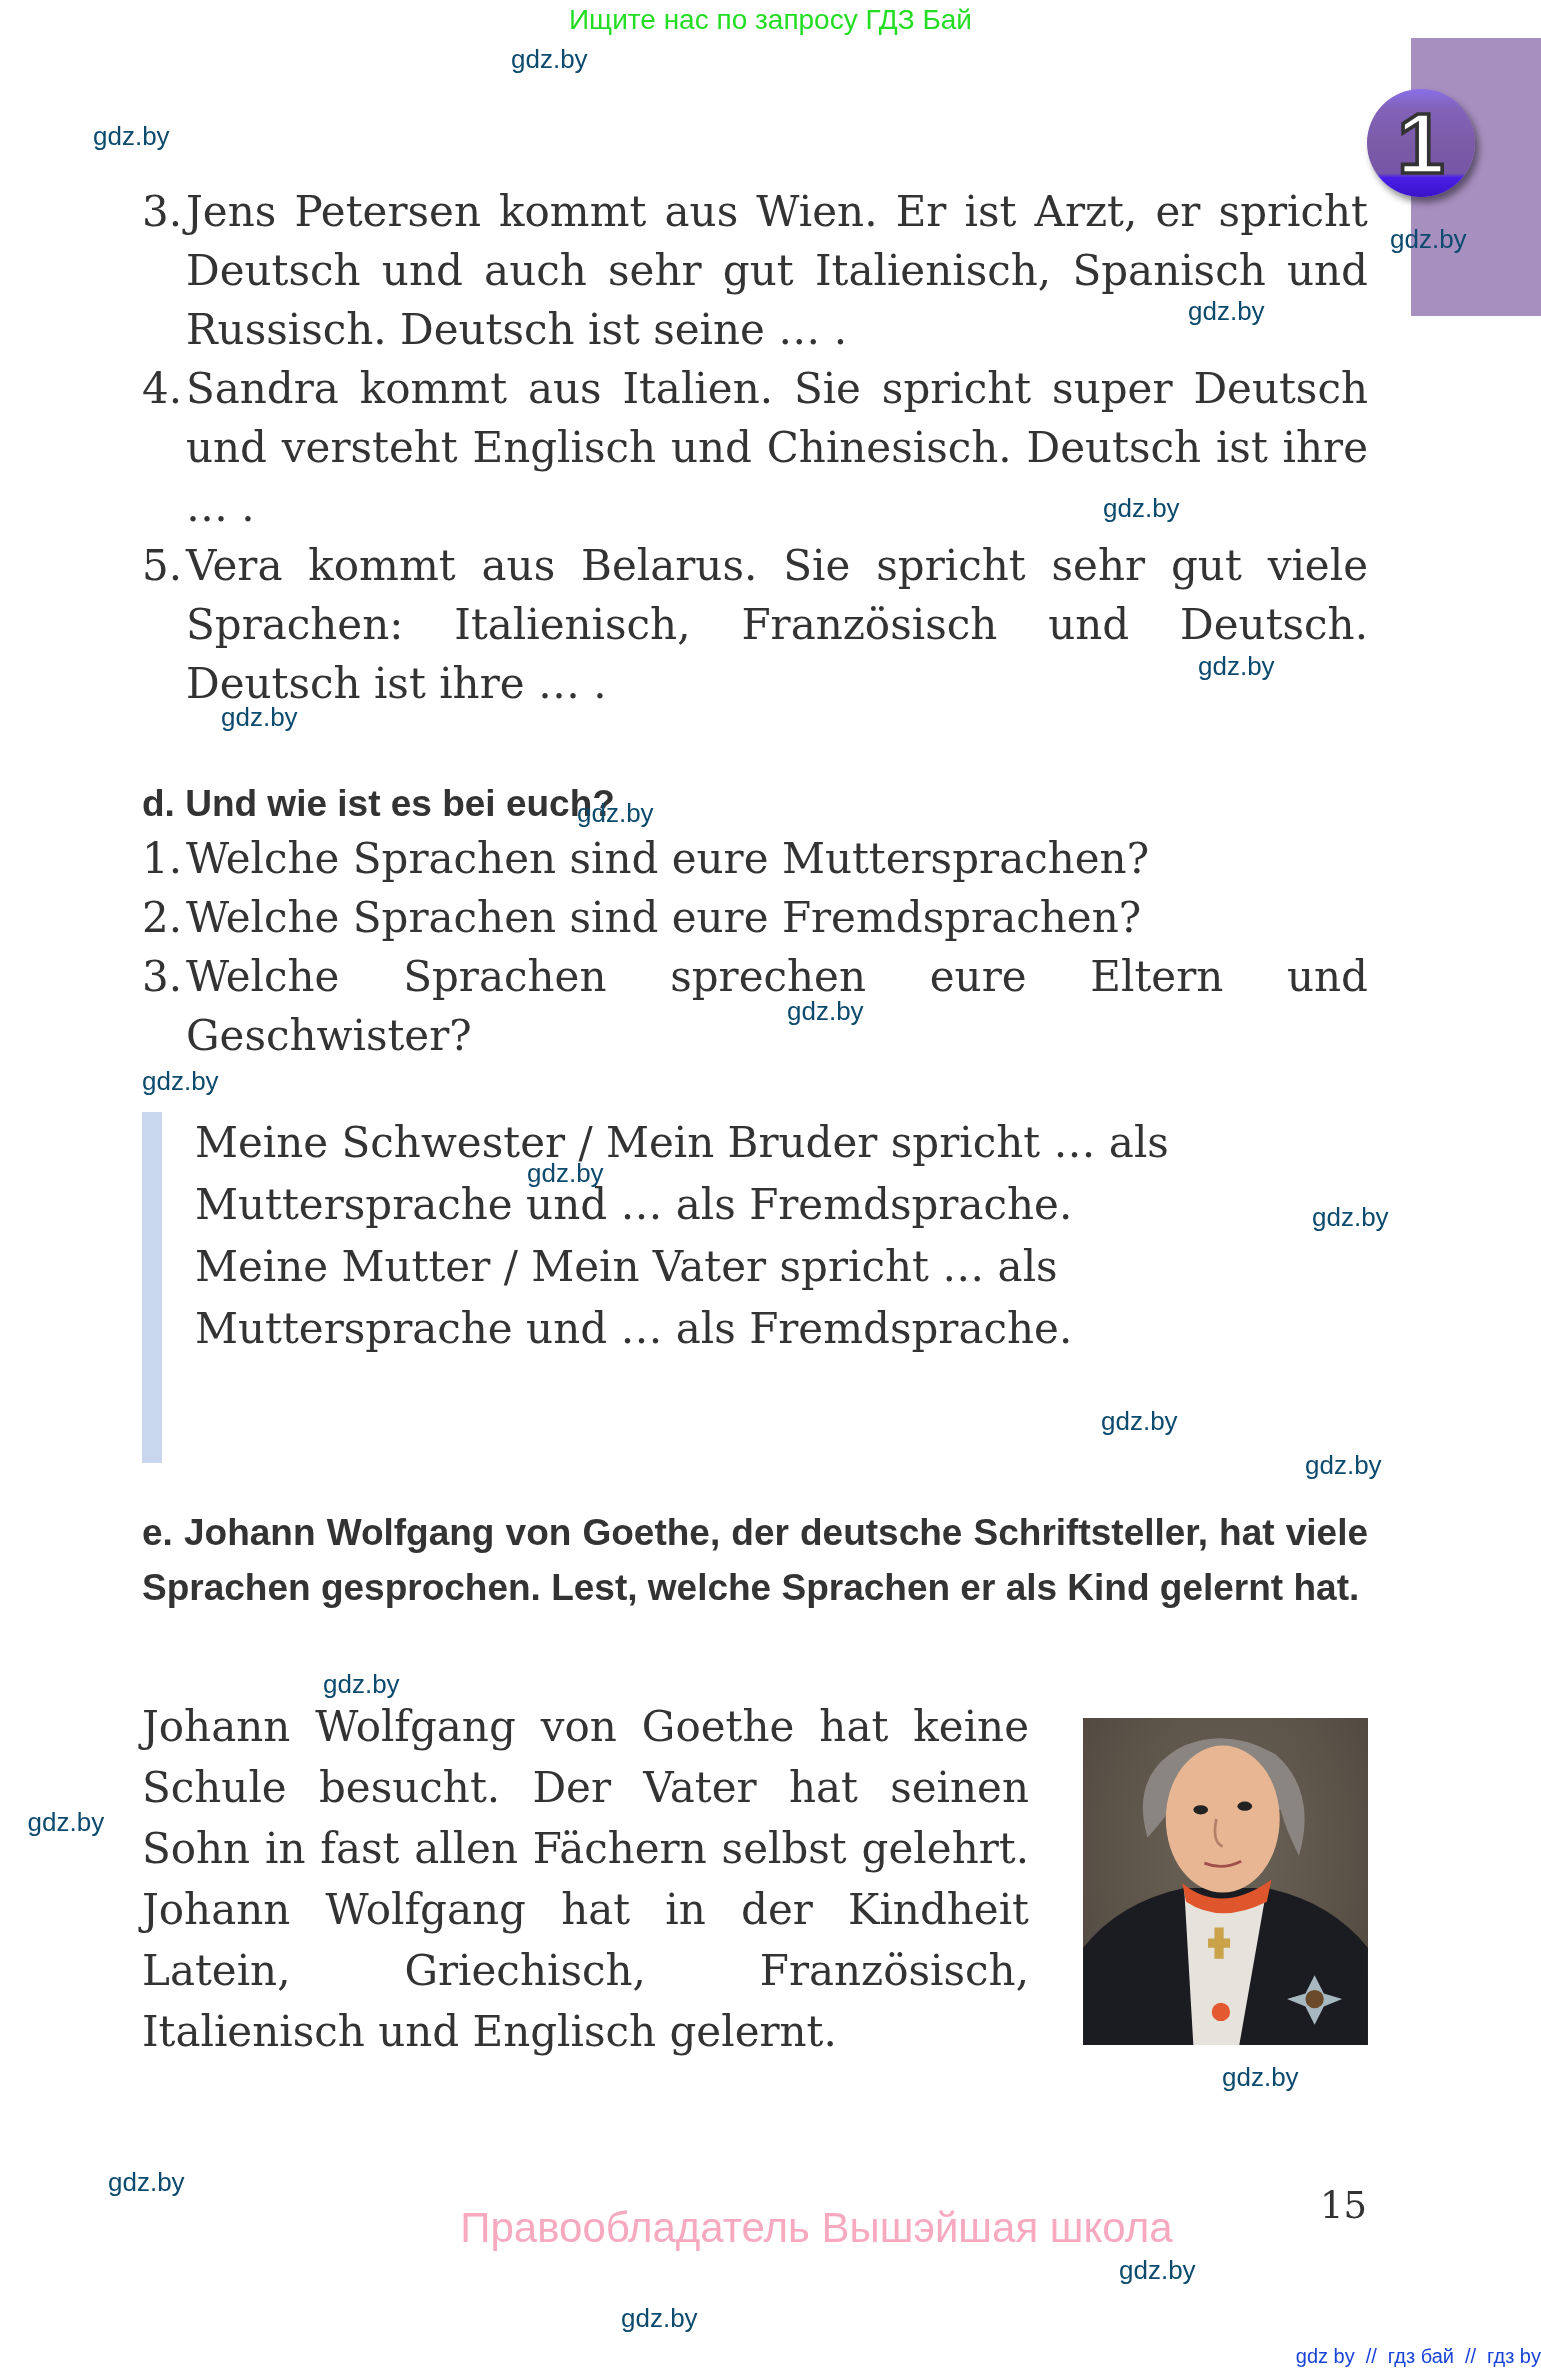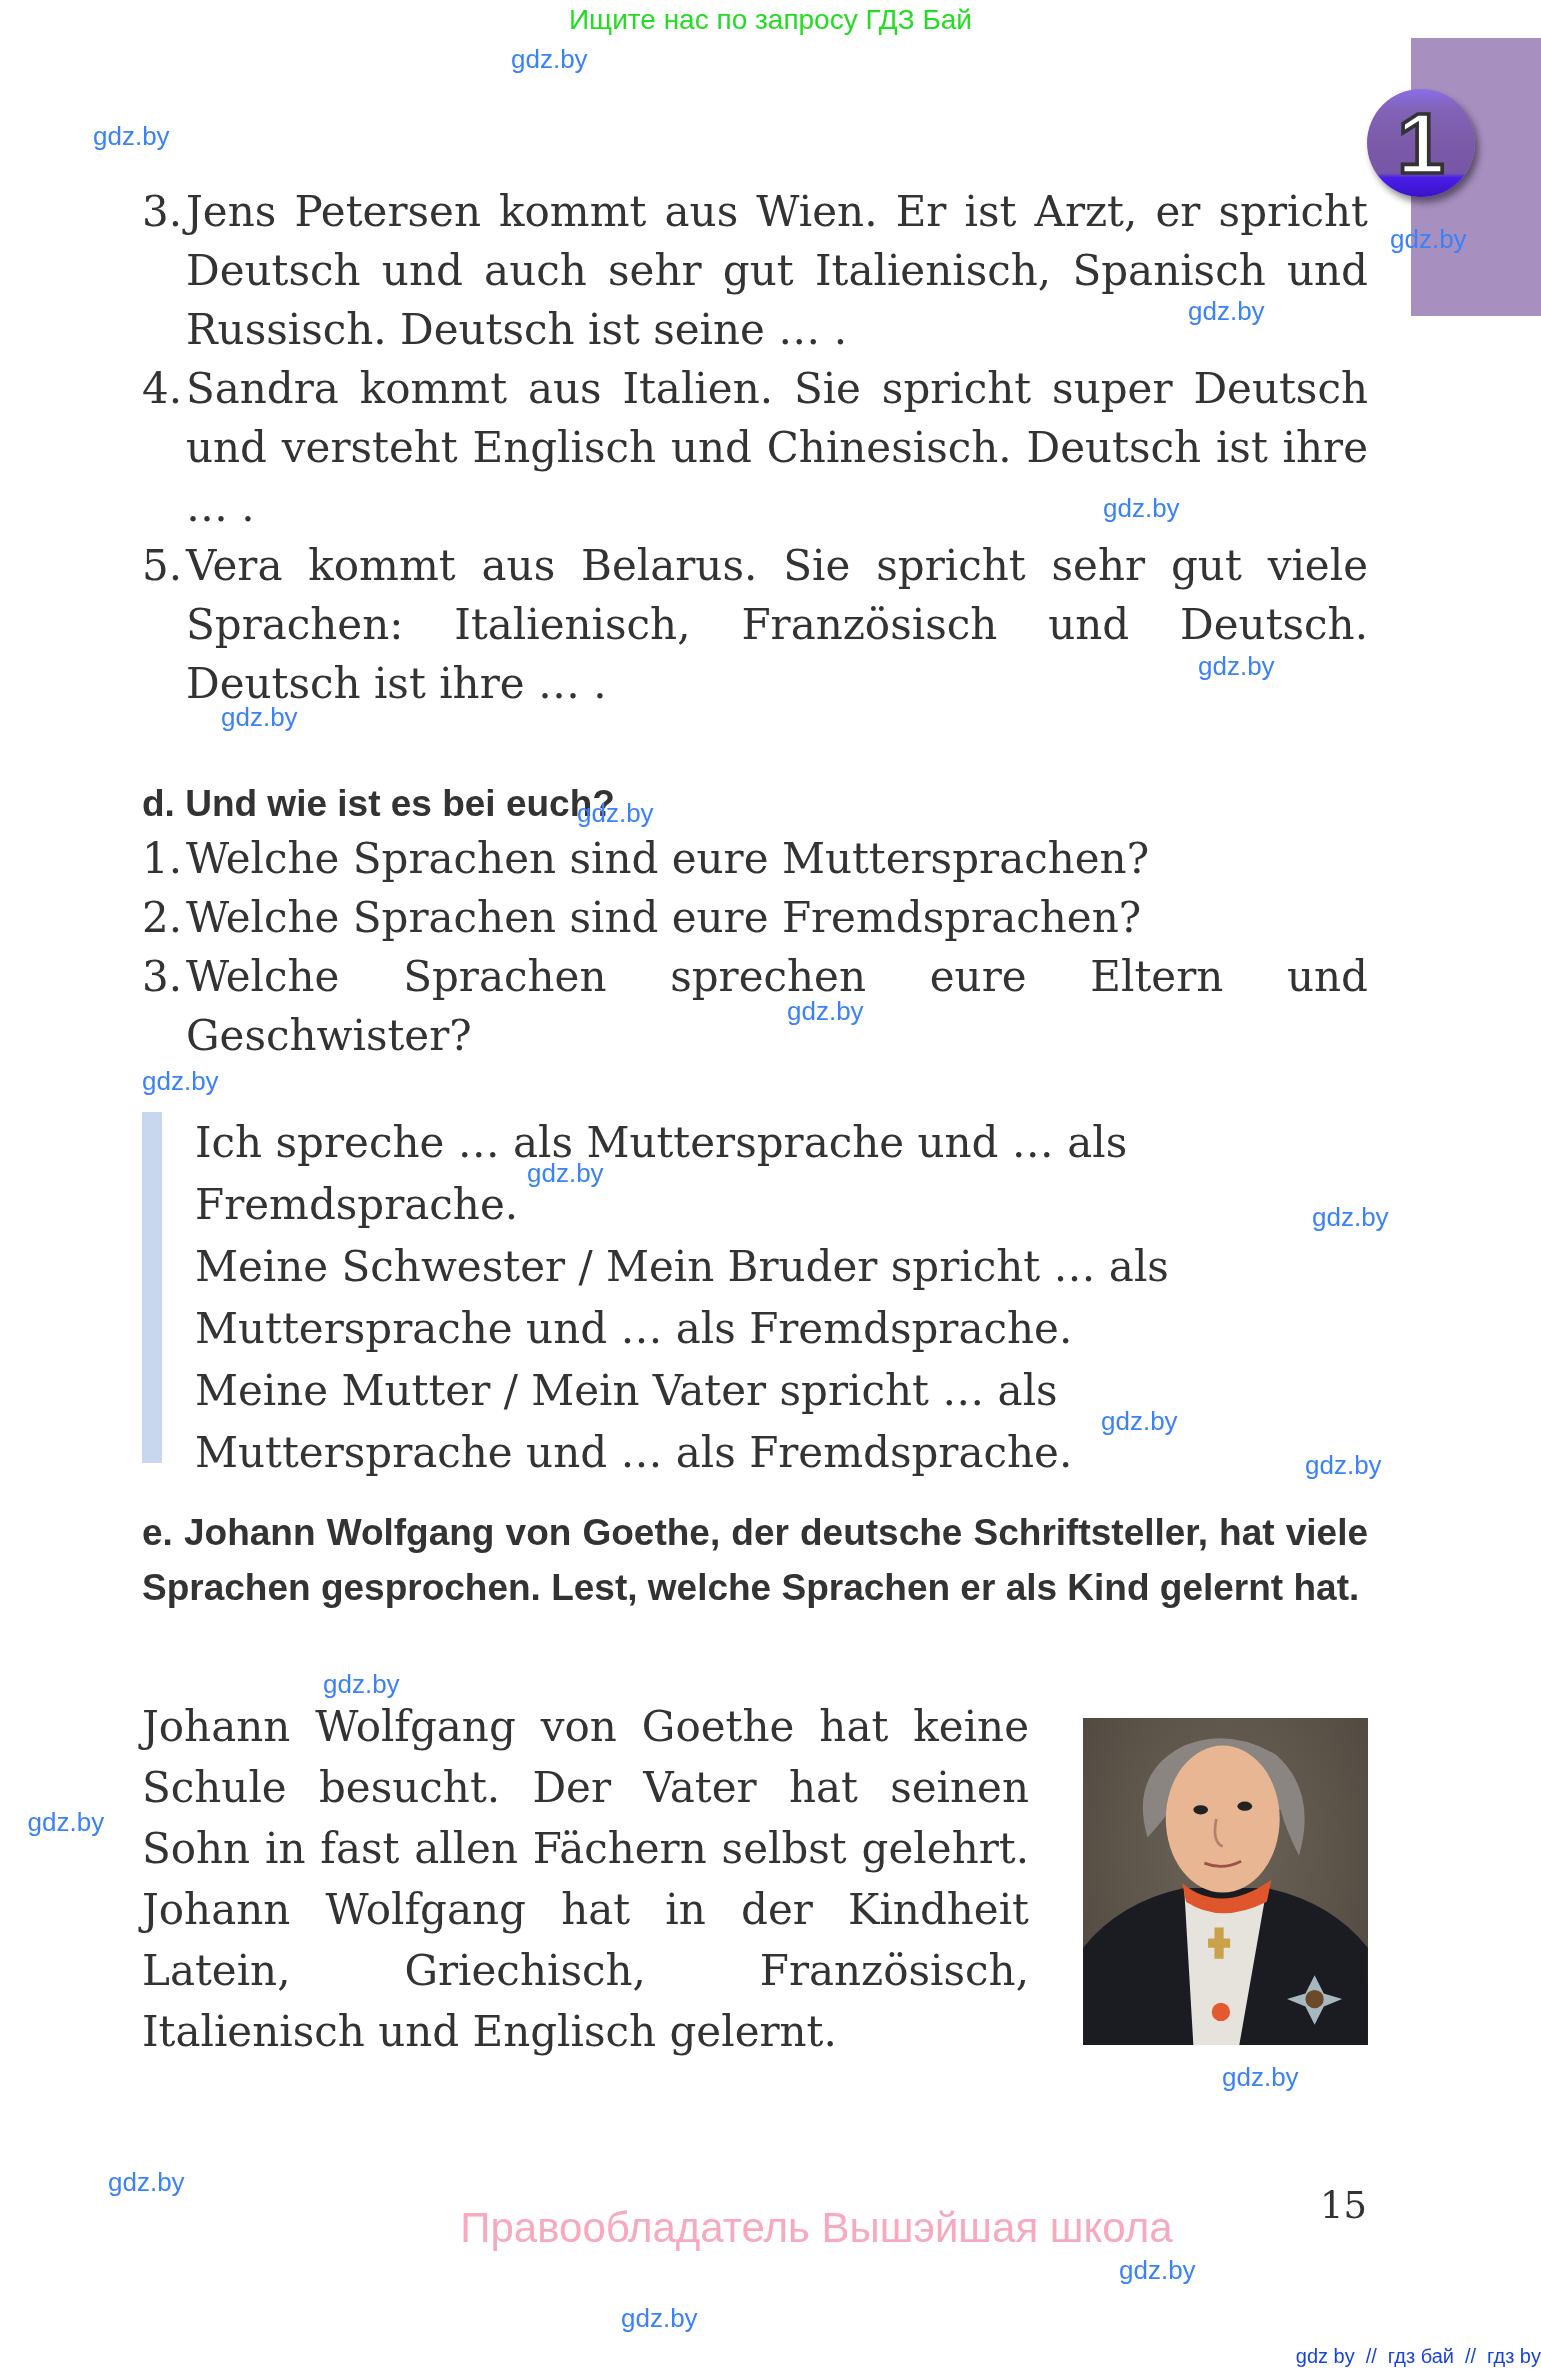--- a/index.html
+++ b/index.html
@@ -2,21 +2,21 @@
 <html style="font-size:14.7px"><head>
 <meta charset="utf-8">
 <style>
   html, body { margin: 0; padding: 0; background: #ffffff; }
   body { width: 1541px; height: 2377px; position: relative; overflow: hidden; color: #333333; }
   .serif { font-family: "DejaVu Serif", "Liberation Serif", serif; }
 
   .top-banner { position: absolute; top: 3.7px; left: 0; width: 1541px; text-align: center;
     font-family: "Liberation Sans", sans-serif; font-size: 28px; color: #22dd22; }
 
-  .wm { position: absolute; font-family: "Liberation Sans", sans-serif; font-size: 26px; color: #3b82f6; white-space: nowrap; }
+  .wm { position: absolute; font-family: "Liberation Sans", sans-serif; font-size: 26px; color: #0c4a6e; white-space: nowrap; }
 
   .chapter-tab { position: absolute; left: 1411px; top: 38px; width: 130px; height: 278px; background: #a78fc0; }
   .chapter-badge { position: absolute; left: 1367px; top: 89px; width: 108px; height: 108px; border-radius: 50%;
     background: linear-gradient(180deg, #8a6fe8 0%, #8263b8 18%, #7b5aa8 50%, #7656a6 78%, #4a1ee8 82%, #3a12c8 100%);
     box-shadow: 3.7px 5.5px 7.4px rgba(0,0,0,0.45); display: flex; align-items: center; justify-content: center; }
   .chapter-badge span { font-family: "Liberation Sans", sans-serif; font-weight: bold; font-size: 85px; color: #fff;
     -webkit-text-stroke: 3.7px #333; line-height: 1; }
 
   .col { position: absolute; left: 142px; width: 1226px; }
   .item { position: relative; font-size: 42px; line-height: 59px; text-align: justify; }
@@ -80,21 +80,20 @@
   </div>
   <div class="item">
     <span class="num">3.</span>
     <span class="txt">Welche Sprachen sprechen eure Eltern und Geschwister?</span>
   </div>
 </div>
 
 <div class="phrase-box serif">
   <div class="phrase-bar"></div>
   <div class="phrase-text">
-    <div>Ich spreche … als Muttersprache und … als Fremdsprache.</div>
     <div>Meine Schwester / Mein Bruder spricht … als Muttersprache und … als Fremdsprache.</div>
     <div>Meine Mutter / Mein Vater spricht … als Muttersprache und … als Fremdsprache.</div>
   </div>
 </div>
 
 <div class="col task-head" style="top: 1505px; text-align: justify;">e. Johann Wolfgang von Goethe, der deutsche Schriftsteller, hat viele Sprachen gesprochen. Lest, welche Sprachen er als Kind gelernt hat.</div>
 
 <div class="goethe-text serif">Johann Wolfgang von Goethe hat keine Schule besucht. Der Vater hat seinen Sohn in fast allen Fächern selbst gelehrt. Johann Wolfgang hat in der Kindheit Latein, Griechisch, Französisch, Italienisch und Englisch gelernt.</div>
 
 <div class="portrait" title="Portrait of Johann Wolfgang von Goethe">

